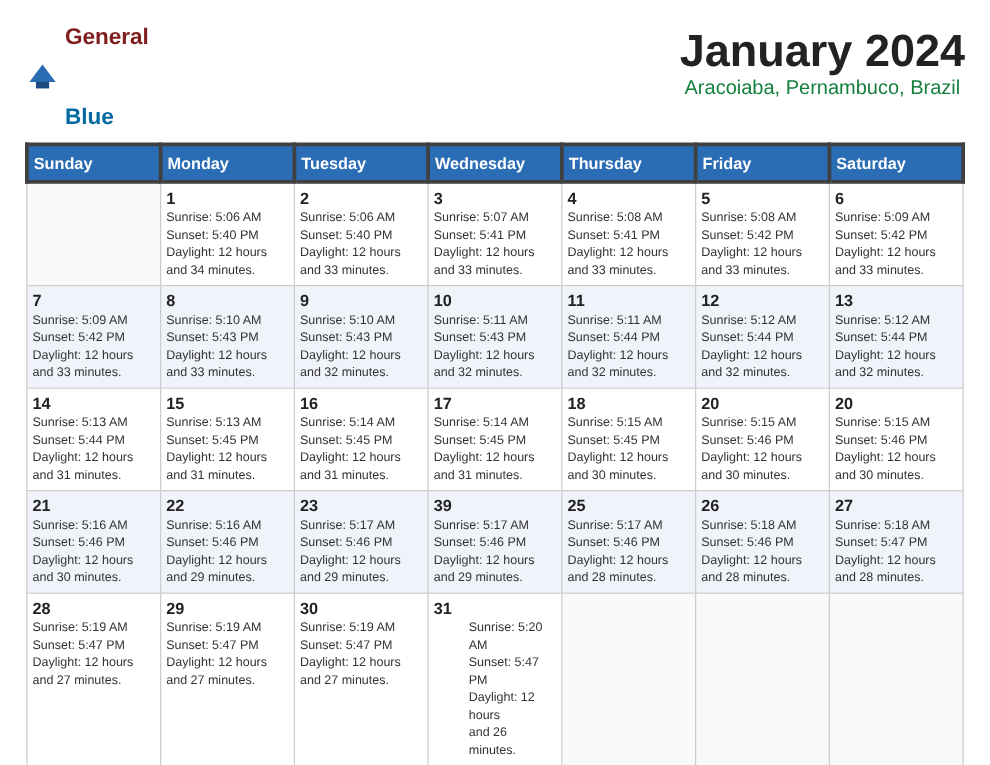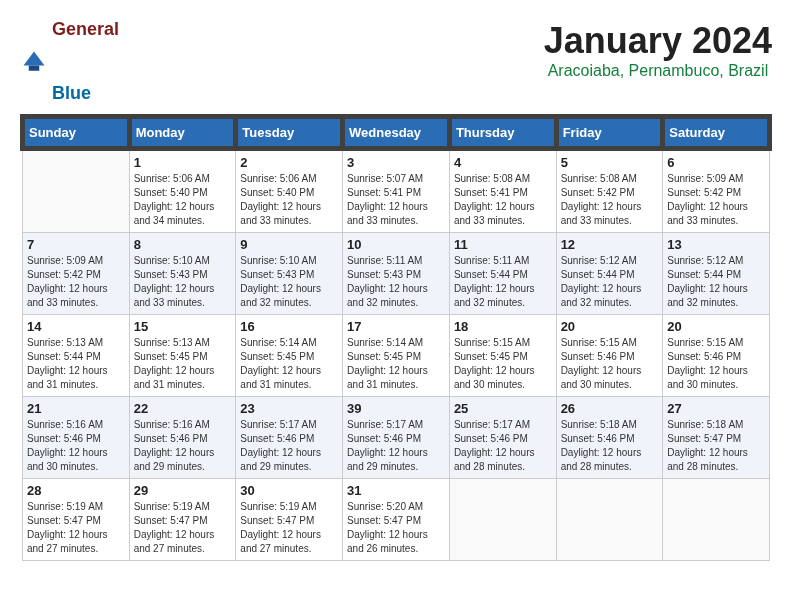--- a/index.html
+++ b/index.html
@@ -49,21 +49,21 @@
       border-collapse: collapse;
       font-size: 11px;
     }
     thead tr th {
       background-color: #2a6db5;
       color: #fff;
       padding: 6px 4px;
       text-align: left;
       font-size: 13px;
       font-weight: bold;
-      border: 5px solid #404040;
+      border: 3px solid #404040;
       margin-left: 32px;
     }
     tbody tr td {
       border: 1px solid #ccc;
       vertical-align: top;
       padding: 4px;
       height: 80px;
       width: 107px;
     }
     tbody tr:nth-child(odd) td {
@@ -336,21 +336,21 @@
         </td>
         <td>
           <span class="day-number">30</span>
           <div class="day-info" style="white-space: pre-line;">Sunrise: 5:19 AM
 Sunset: 5:47 PM
 Daylight: 12 hours
 and 27 minutes.</div>
         </td>
         <td>
           <span class="day-number">31</span>
-          <div class="day-info" style="white-space: pre-line;">Sunrise: 5:20 AM
+          <div class="day-info" style="white-space: pre-line; margin-left: 28px;">Sunrise: 5:20 AM
 Sunset: 5:47 PM
 Daylight: 12 hours
 and 26 minutes.</div>
         </td>
         <td class="empty-cell"></td>
         <td class="empty-cell"></td>
         <td class="empty-cell"></td>
       </tr>
     </tbody>
 </table>

